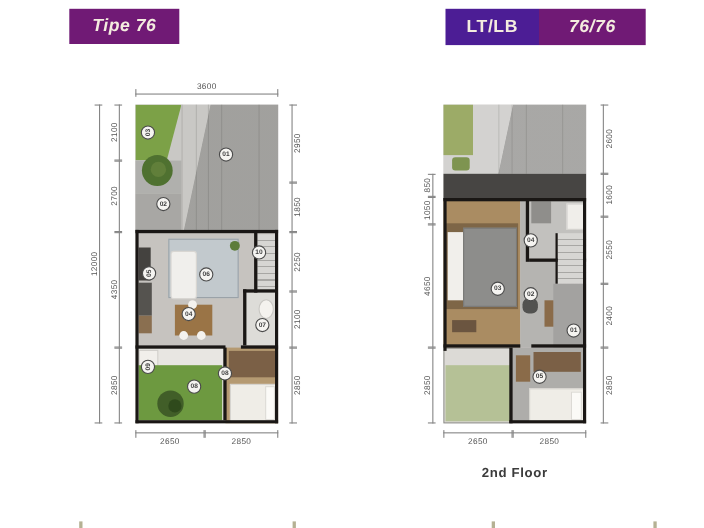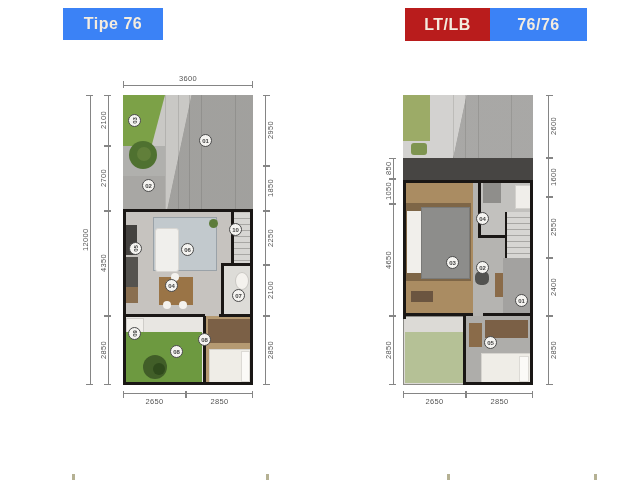--- a/index.html
+++ b/index.html
@@ -3,22 +3,22 @@
 <meta charset="utf-8">
 <style>
   html,body{margin:0;padding:0;}
   body{width:640px;height:480px;background:#ffffff;font-family:"Liberation Sans",sans-serif;overflow:hidden;}
   .stage{position:relative;width:640px;height:480px;background:#ffffff;}
   .abs{position:absolute;}
 
   
   .badge{position:absolute;display:flex;align-items:center;justify-content:center;
          font-weight:700;font-size:16px;letter-spacing:.5px;color:#f4ecdf;}
-  .badge-brown{background:#3b82f6;}
-  .badge-orange{background:#b91c1c;}
+  .badge-brown{background:#701a75;font-style:italic;}
+  .badge-orange{background:#4c1d95;}
 
   
   .plan{position:absolute;width:130px;height:290px;overflow:hidden;}
   .plan1{left:123px;top:95px;background:#c9c8c5;}
   .plan2{left:403px;top:95px;background:#d3d2d0;}
   .wall{position:absolute;background:#1a1715;}
   .jline{position:absolute;background:#b3b2af;width:1px;}
   .steps{position:absolute;background:repeating-linear-gradient(180deg,#d7d6d3 0 5px,#a8a7a4 5px 6px);}
   .shadow-diag{position:absolute;left:0;top:0;right:0;pointer-events:none;
                background:linear-gradient(102deg,rgba(0,0,0,0) 44%,rgba(58,58,56,.28) 44.5%);}
@@ -260,19 +260,20 @@
       <span>2850</span>
     </div>
 
   <div class="hdim below" style="left:403px;top:393px;width:63px;">
       <span>2650</span>
     </div>
   <div class="hdim below" style="left:466px;top:393px;width:67px;">
       <span>2850</span>
     </div>
 
+  <div class="caption" style="left:403px;top:423px;">2nd Floor</div>
 
   <div class="tick" style="left:72px;top:474px;"></div>
   <div class="tick" style="left:266px;top:474px;"></div>
   <div class="tick" style="left:447px;top:474px;"></div>
   <div class="tick" style="left:594px;top:474px;"></div>
 
 </div>
 
 </body></html>

